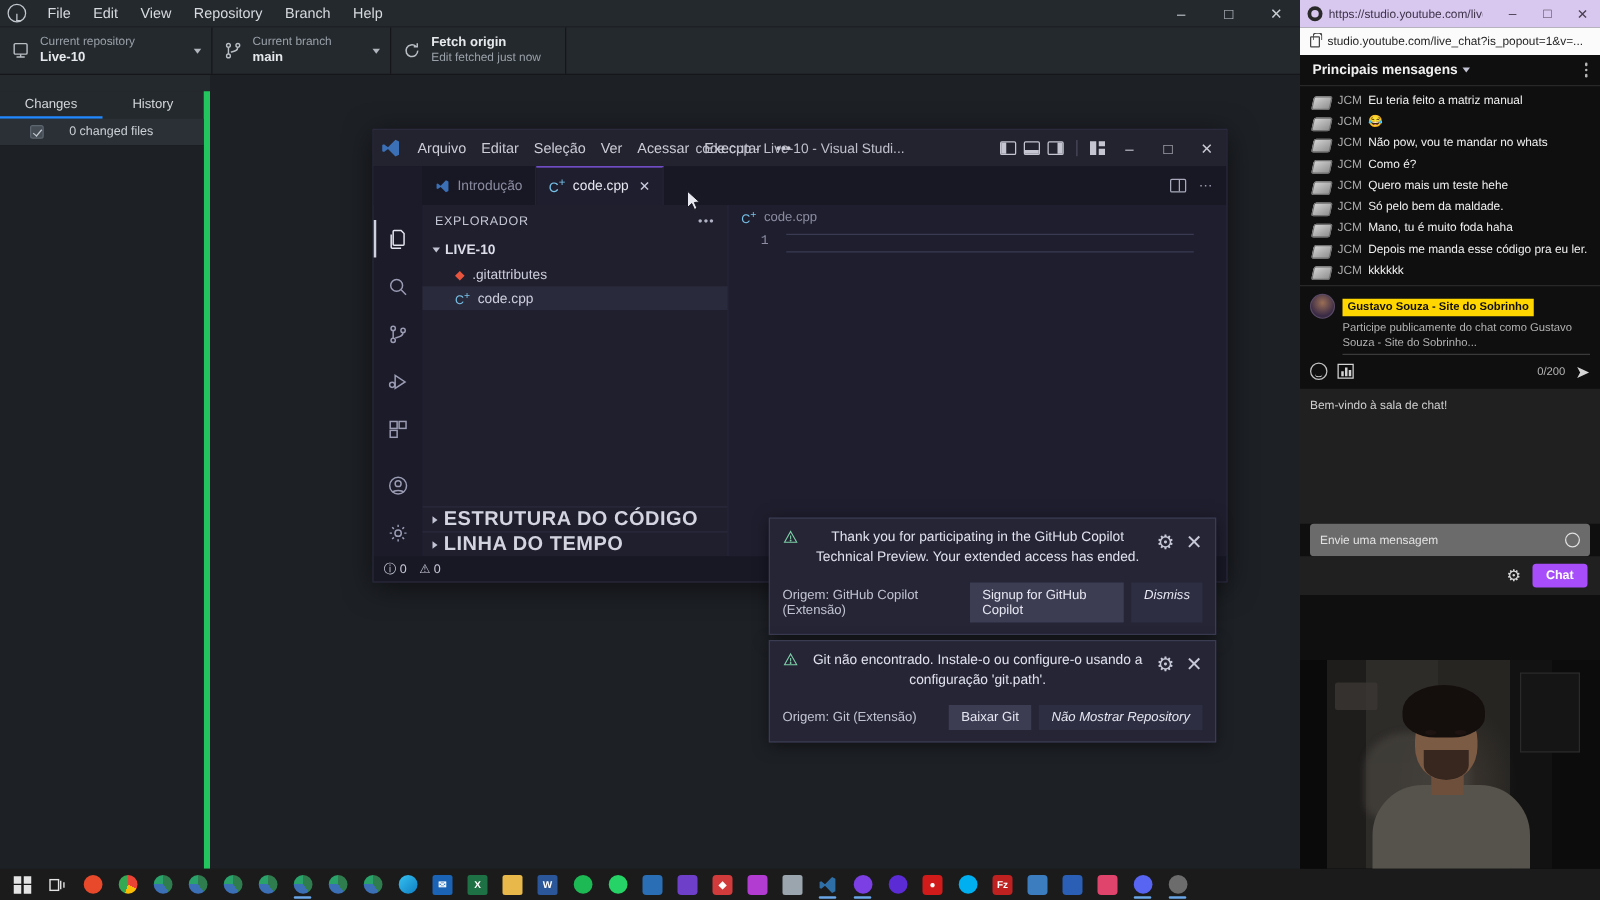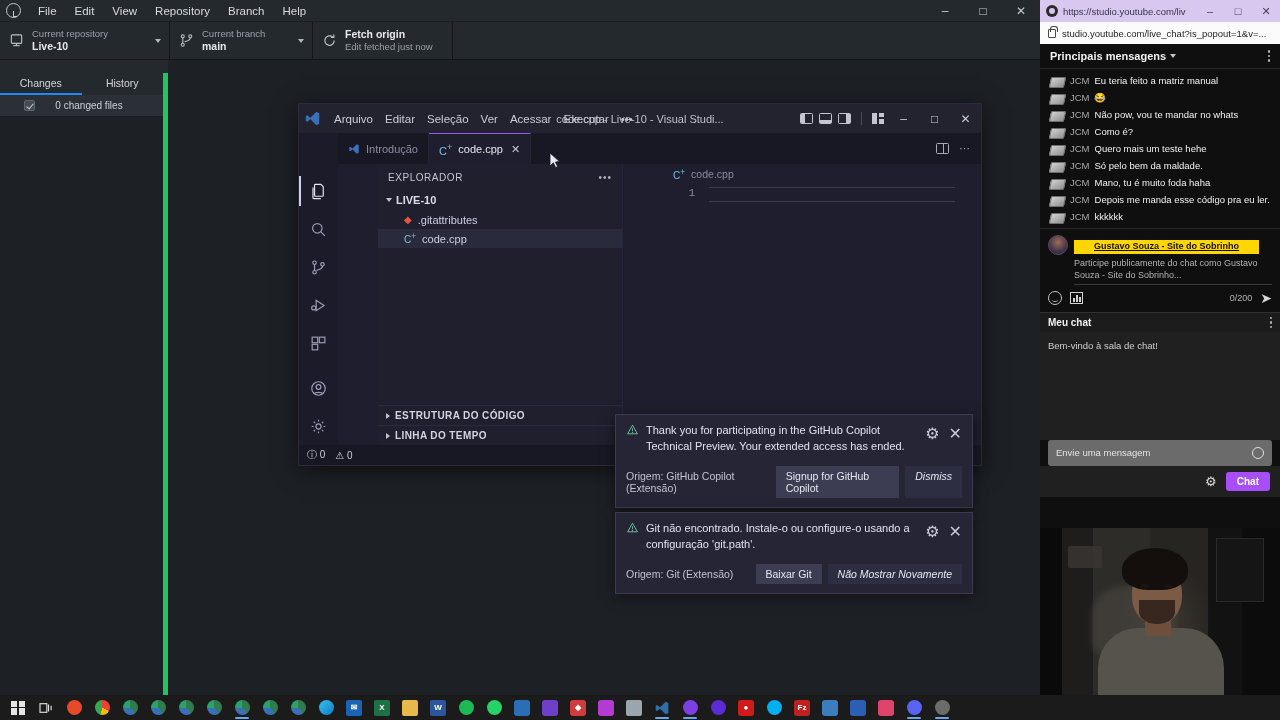--- a/index.html
+++ b/index.html
@@ -165,21 +165,21 @@
     display: flex; align-items: center; gap: 6px; padding: 0 10px;
     font-size: 11px; color: #8b8ca0; background: #181825;
     border-right: 1px solid #222232;
   }
   .vsc-tab.active {
     background: #1e1e2e; color: #e6e6f0; border-top: 1.5px solid #8b5cf6;
   }
   .vsc-tabs-right { margin-left:auto; display:flex; align-items:center; gap:10px; padding-right:10px; color:#9b9cb0; }
   .vsc-split { width:13px; height:11px; border:1.3px solid #a8a9ba; border-radius:1.5px; position:relative; }
   .vsc-split::after { content:""; position:absolute; left:50%; top:0; bottom:0; width:1.3px; background:#a8a9ba; }
-  .vsc-body { flex: 1; display: flex; min-height: 0; gap: 40px; }
+  .vsc-body { flex: 1; display: flex; min-height: 0; }
   .vsc-activity {
     width: 39px; background: #1b1b2a; display: flex; flex-direction: column;
     align-items: center; padding-top: 8px; flex: none;
   }
   .vsc-act { width: 39px; height: 38px; display: flex; align-items: center; justify-content: center; color: #9b9cb4; position: relative; }
   .vsc-act.active { color: #e5e5f0; }
   .vsc-act.active::before { content:""; position:absolute; left:0; top:4px; bottom:4px; width:2px; background:#cfd0e0; }
   .vsc-act-spacer { flex: 1; }
   .vsc-explorer {
     width: 245px; background: #1f1f2e; display: flex; flex-direction: column; flex: none;
@@ -195,21 +195,21 @@
     font-size: 11px; font-weight: bold; color: #dcdde8; gap: 4px;
   }
   .vsc-tree-item {
     height: 19px; display: flex; align-items: center; padding-left: 26px;
     font-size: 11px; color: #cdcedd; gap: 6px;
   }
   .vsc-tree-item.sel { background: #2a2a3d; }
   .vsc-exp-spacer { flex: 1; }
   .vsc-exp-section {
     height: 20px; display: flex; align-items: center; gap: 5px; padding-left: 8px;
-    font-size: 10px; font-weight: bold; letter-spacing: .4px; color: #d3d4e0;
+    font-size: 16px; font-weight: bold; letter-spacing: .4px; color: #d3d4e0;
     border-top: 1px solid #2a2a3d;
   }
   .chev-r { width:0;height:0;border-top:3.5px solid transparent;border-bottom:3.5px solid transparent;border-left:4.5px solid #c3c4d3; }
   .chev-d { width:0;height:0;border-left:3.5px solid transparent;border-right:3.5px solid transparent;border-top:4.5px solid #c3c4d3; }
   .vsc-editor { flex: 1; background: #1e1e2e; position: relative; min-width: 0; }
   .vsc-breadcrumb {
     height: 20px; display: flex; align-items: center; gap: 6px; padding-left: 10px;
     font-size: 10.5px; color: #8b8ca0;
   }
   .vsc-codeline { display: flex; align-items: flex-start; padding-top: 3px; }
@@ -223,21 +223,21 @@
     padding: 0 8px; font-size: 10px; color: #c9cad8; flex: none; gap: 10px;
   }
   .vsc-status .right { margin-left: auto; display: flex; align-items: center; gap: 12px; }
 
   
   .notif {
     position: absolute; width: 358px; background: #252536;
     border: 1px solid #3b3b52; box-shadow: 0 3px 12px rgba(0,0,0,.5);
     padding: 8px 10px 9px 10px;
   }
-  .notif-top { display: flex; gap: 7px; align-items: flex-start; }
+  .notif-top { display: flex; gap: 7px; align-items: flex-start; text-align: center; }
   .notif-msg { font-size: 11px; color: #e1e2ee; line-height: 1.45; flex: 1; }
   .notif-icons { display: flex; gap: 9px; align-items: center; color: #c8c9d8; flex: none; padding-top: 1px; }
   .notif-bottom { display: flex; align-items: center; margin-top: 11px; }
   .notif-source { font-size: 10.5px; color: #c2c3d2; }
   .notif-btns { margin-left: auto; display: flex; gap: 6px; }
   .notif-btn { font-size: 10.5px; color: #e6e7f2; padding: 4px 10px; background: #3c3c52; }
   .notif-btn.plain { background: #2e2e42; font-style: italic; }
 
   
   .cursor { position: absolute; width: 0; height: 0; }
@@ -288,21 +288,21 @@
   .yt-text { font-size: 9.5px; color: #f1f1f1; line-height: 1.28; }
   .yt-compose { border-top: 1px solid #282828; padding: 6px 8px 6px 8px; background:#0f0f0f; }
   .yt-comp-row { display: flex; gap: 6px; align-items: flex-start; }
   .yt-compavatar {
     width: 20px; height: 20px; border-radius: 50%; flex: none;
     background: radial-gradient(circle at 50% 35%, #9a6e55 0%, #3a2b46 70%);
     border: 1px solid #5a4a66;
   }
   .yt-nametag {
     display: inline-block; background: #ffd600; color: #0f0f0f;
-    font-size: 9px; font-weight: bold; padding: 1px 20px; line-height: 1.3; text-decoration: underline;
+    font-size: 9px; font-weight: bold; padding: 1px 4px; line-height: 1.3;
   }
   .yt-hint { font-size: 9px; color: #b3b3b3; line-height: 1.35; margin-top: 3px;
     border-bottom: 1px solid #3a3a3a; padding-bottom: 3px; }
   .yt-comp-bottom { display: flex; align-items: center; gap: 8px; margin-top: 5px; padding-left: 0; }
   .yt-emoji { width: 14px; height: 14px; border-radius: 50%; border: 1.3px solid #c0c0c0; position: relative; }
   .yt-emoji::after { content:""; position:absolute; left:3px; top:6.5px; width:6px; height:3px; border-bottom:1.3px solid #c0c0c0; border-radius:0 0 4px 4px; }
   .yt-poll { width: 13px; height: 12px; border: 1.2px solid #d4d4d4; display:flex; align-items:flex-end; justify-content:center; gap:1px; padding:1px; }
   .yt-poll i { width:2px; background:#d4d4d4; }
   .yt-count { margin-left: auto; font-size: 9px; color: #b3b3b3; }
   .yt-send { font-size: 14px; color: #d6d6d6; }
@@ -624,21 +624,21 @@
         <div class="notif-msg">Git não encontrado. Instale-o ou configure-o usando a configuração 'git.path'.</div>
         <div class="notif-icons">
           <span>⚙</span>
           <span>✕</span>
         </div>
       </div>
       <div class="notif-bottom">
         <span class="notif-source">Origem: Git (Extensão)</span>
         <span class="notif-btns">
           <span class="notif-btn">Baixar Git</span>
-          <span class="notif-btn plain">Não Mostrar Novamente</span>
+          <span class="notif-btn plain">Não Mostrar Repository</span>
         </span>
       </div>
     </div>
   </div>
 
   <div class="cursor" style="left:549px; top:152px;">
     <svg width="12" height="18" viewBox="0 0 12 18">
       <path d="M1 1 1 14 4.4 10.8 6.6 15.6 8.6 14.6 6.5 10 10.5 9.6z" fill="#e8e8f0" stroke="#1a1a24" stroke-width=".8"></path>
     </svg>
   </div>
@@ -732,28 +732,20 @@
         <span class="yt-poll">
             <i style="height:4px"></i>
             <i style="height:7px"></i>
             <i style="height:5px"></i>
           </span>
         <span class="yt-count">0/200</span>
         <span class="yt-send">➤</span>
       </div>
     </div>
 
-    <div class="mychat-head">
-      <span class="t">Meu chat</span>
-      <span class="yt-kebab">
-          <i></i>
-          <i></i>
-          <i></i>
-        </span>
-    </div>
     <div class="mychat-body">
       <div class="mychat-welcome">Bem-vindo à sala de chat!</div>
     </div>
     <div class="mychat-inputwrap">
       <span class="mychat-input">Envie uma mensagem</span>
       <span class="mychat-circleico"></span>
     </div>
     <div class="mychat-actions">
       <span style="color:#d8d8d8;font-size:13px">⚙</span>
       <span class="mychat-chatbtn">Chat</span>

